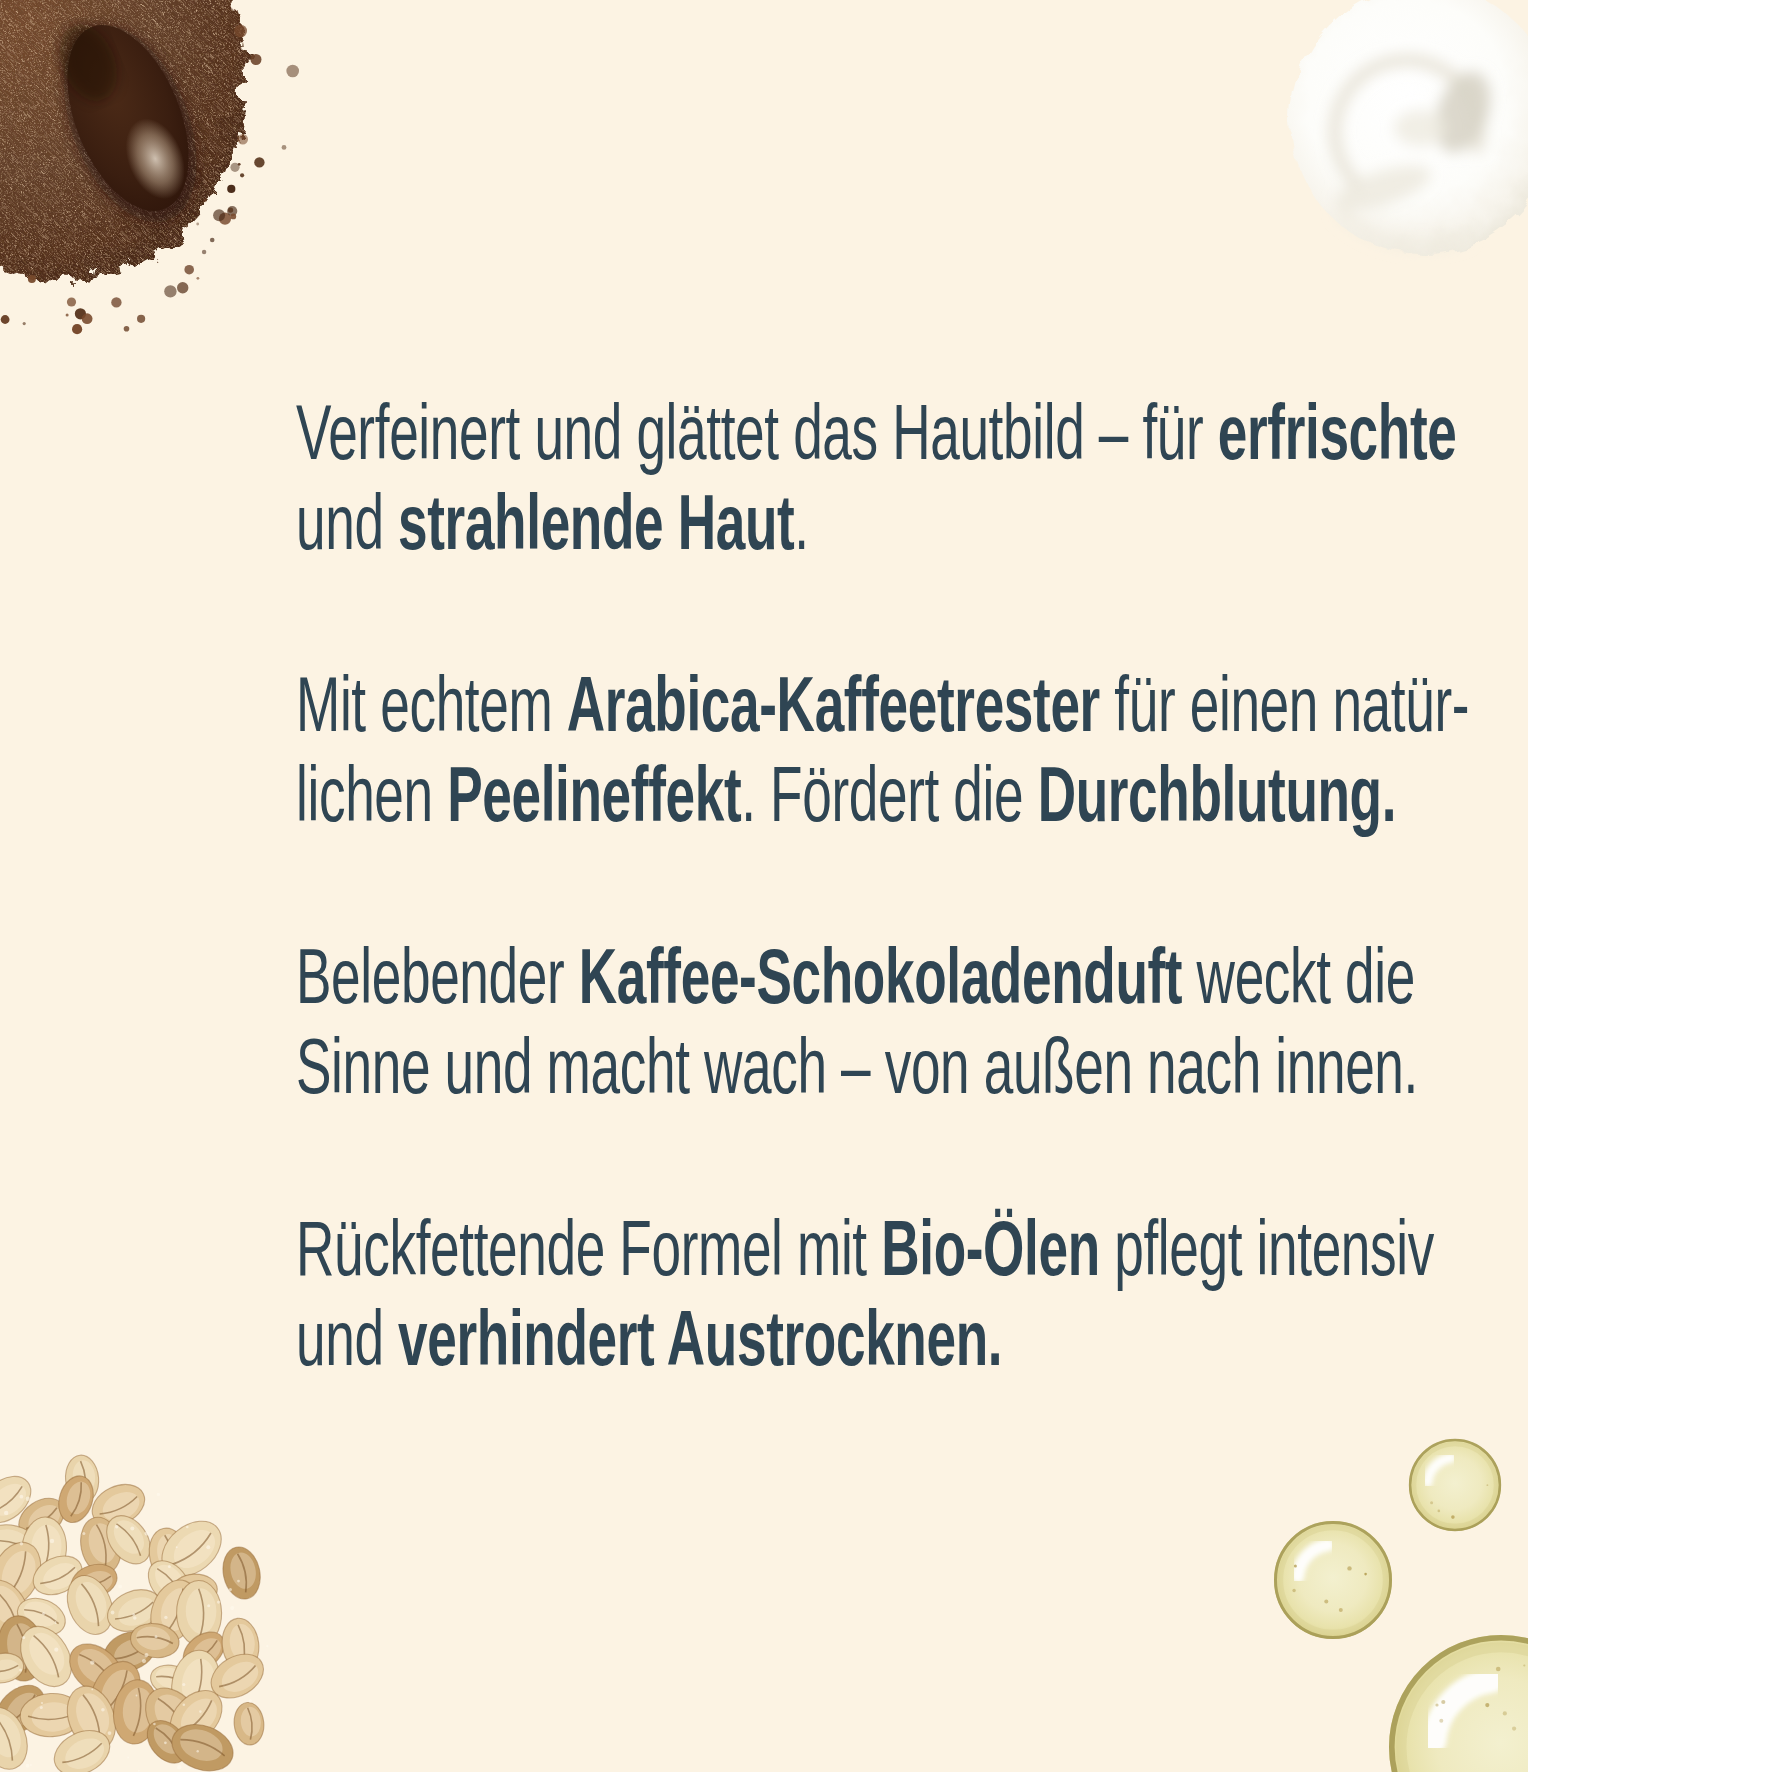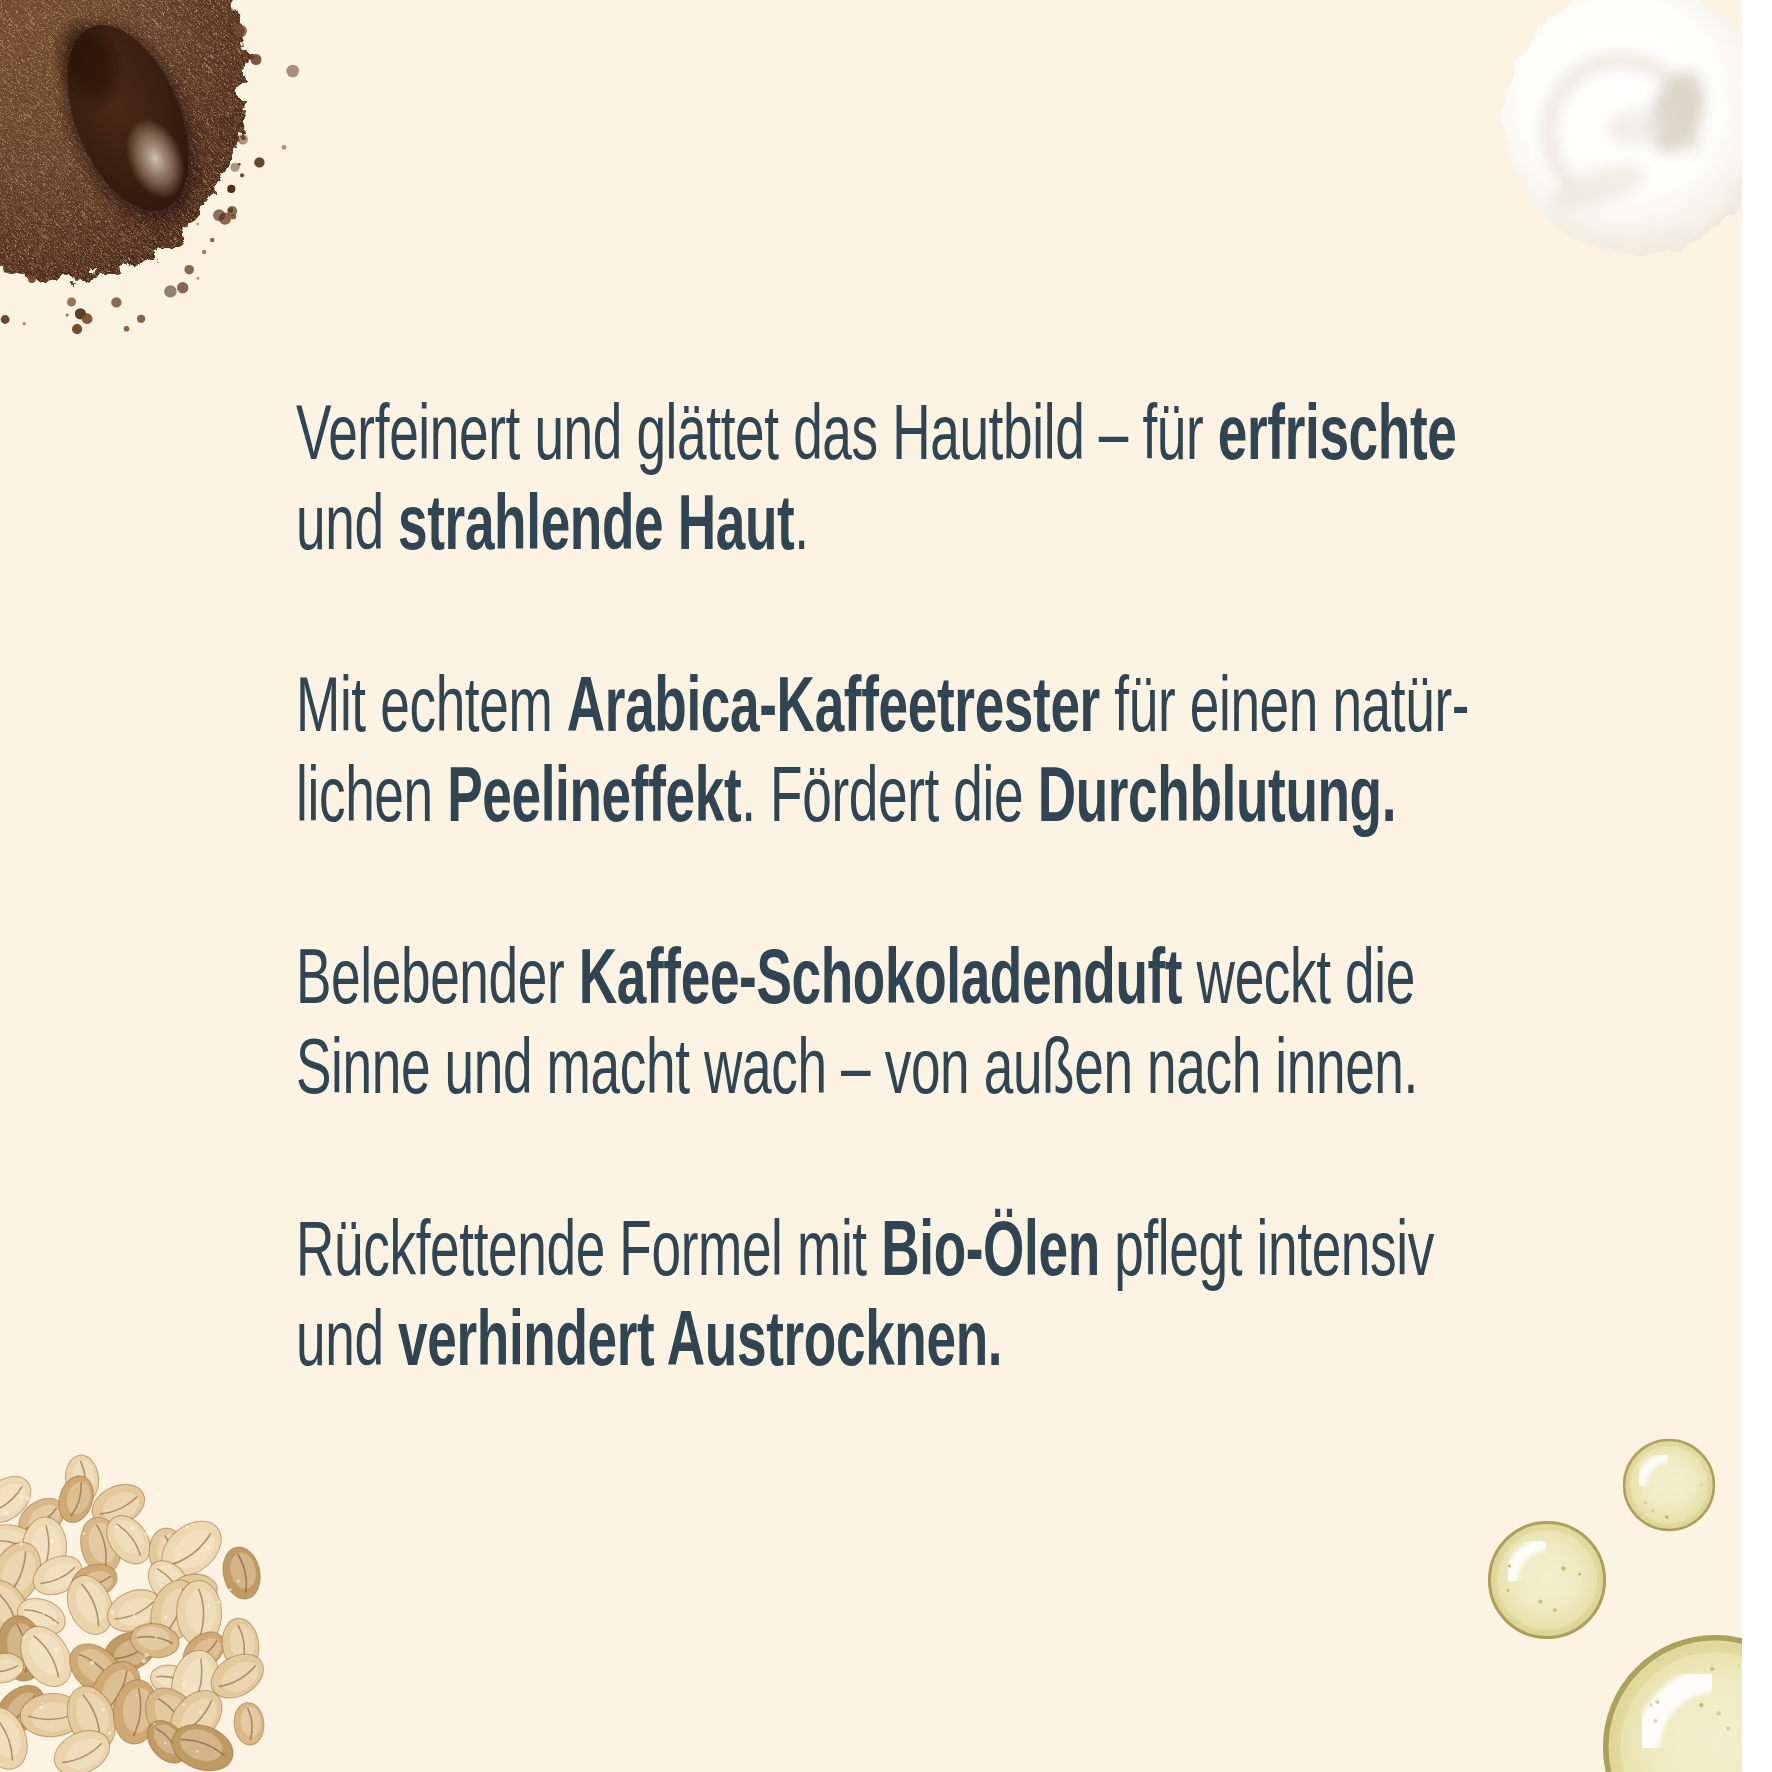--- a/index.html
+++ b/index.html
@@ -1,17 +1,17 @@
 <!DOCTYPE html>
 <html style="--bg: #FCF3E3; --ink: #2F4553;"><head>
 <meta charset="utf-8">
 <style>
   html,body{margin:0;padding:0;}
   body{width:1772px;height:1772px;overflow:hidden;font-family:"Liberation Sans",sans-serif;}
-  #canvas{position:relative;width:1742px;height:1772px;background:var(--bg,#FCF3E3);overflow:hidden;}
+  #canvas{position:relative;width:1528px;height:1772px;background:var(--bg,#FCF3E3);overflow:hidden;}
   .deco{position:absolute;pointer-events:none;}
   .tl{left:0;top:0;}
   .tr{right:0;top:0;}
   .bl{left:0;bottom:0;}
   .br{right:0;bottom:0;}
   .text-block{position:absolute;left:296px;top:387px;}
   .para{margin:0 0 92px 0;font-size:77px;line-height:90px;color:var(--ink,#2F4553);font-stretch:condensed;}
   .para:last-child{margin-bottom:0;}
   .line{display:block;white-space:nowrap;height:90px;}
   .squeeze{display:inline-block;transform:scaleX(0.69);transform-origin:0 50%;white-space:pre;letter-spacing:-0.5px;}

